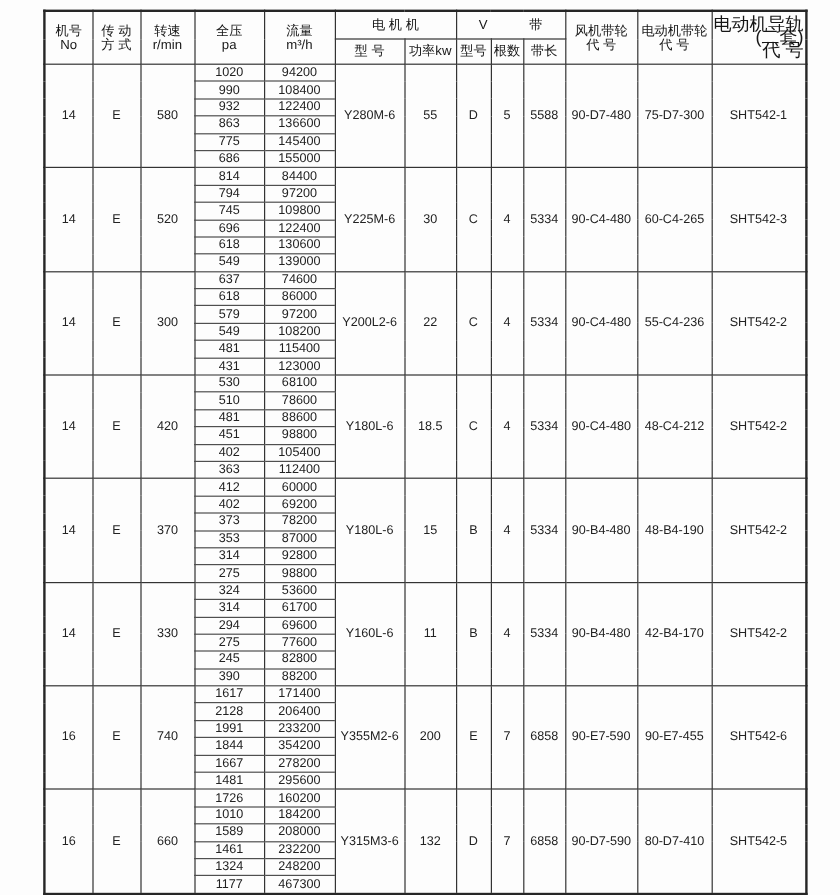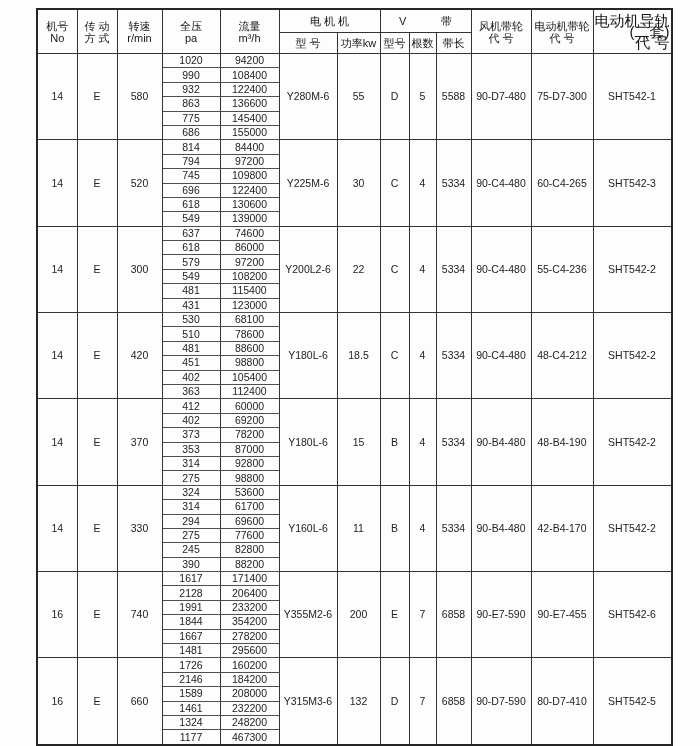--- a/index.html
+++ b/index.html
@@ -390,21 +390,21 @@
           <td data-name="cell-motor-model" rowspan="6">Y315M3-6</td>
           <td data-name="cell-motor-power" rowspan="6">132</td>
           <td data-name="cell-belt-model" rowspan="6">D</td>
           <td data-name="cell-belt-count" rowspan="6">7</td>
           <td data-name="cell-belt-length" rowspan="6">6858</td>
           <td data-name="cell-fan-pulley-code" rowspan="6">90-D7-590</td>
           <td data-name="cell-motor-pulley-code" rowspan="6">80-D7-410</td>
           <td data-name="cell-rail-code" rowspan="6">SHT542-5</td>
         </tr>
         <tr data-name="table-row">
-          <td data-name="cell-pressure">2146</td>
+          <td data-name="cell-pressure">1010</td>
           <td data-name="cell-flow">184200</td>
         </tr>
         <tr data-name="table-row">
           <td data-name="cell-pressure">1589</td>
           <td data-name="cell-flow">208000</td>
         </tr>
         <tr data-name="table-row">
           <td data-name="cell-pressure">1461</td>
           <td data-name="cell-flow">232200</td>
         </tr>

